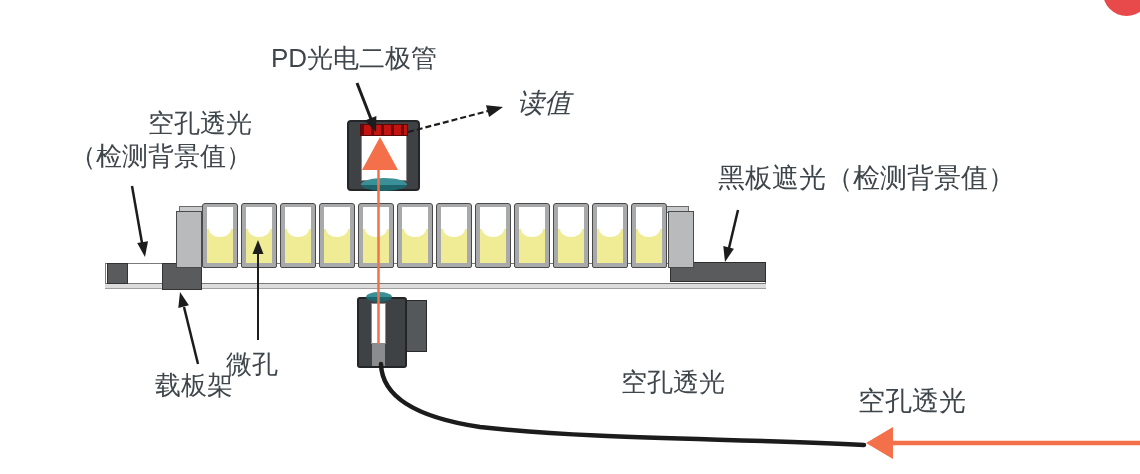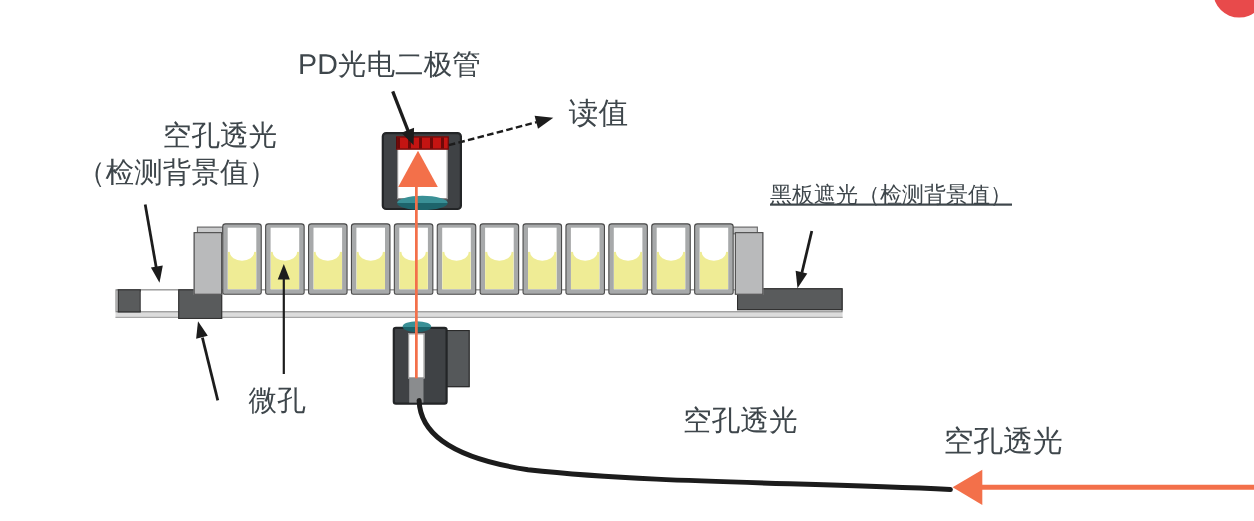--- a/index.html
+++ b/index.html
@@ -50,23 +50,23 @@
   .emitter-lens{position:absolute;left:366px;top:292px;width:26px;height:10px;border-radius:50%;
     background:linear-gradient(180deg,#3a9096 0 52%,#1d646b 52%);}
   
   .overlay{position:absolute;left:0;top:0;width:1140px;height:474px;pointer-events:none;}
   .stroke-black{stroke:var(--line-black);fill:none;}
   .fill-black{fill:var(--line-black);stroke:none;}
   .stroke-orange{stroke:var(--beam-orange);fill:none;}
   .fill-orange{fill:var(--beam-orange);stroke:none;}
   
   #lbl-pd{left:271px;top:42px;}
-  #lbl-reading{left:517px;top:87px;font-size:27px;}
+  #lbl-reading{left:517px;top:87px;font-size:27px;font-style:italic;}
   #lbl-empty{left:0px;top:107px;width:252px;text-align:right;line-height:33px;}
-  #lbl-black{left:700px;top:162px;font-size:20px;text-decoration:underline;}
+  #lbl-black{left:718px;top:162px;font-size:27px;}
   #lbl-microwell{left:226px;top:348px;}
   #lbl-carrier{left:155px;top:369px;}
   #lbl-fiber{left:621px;top:366px;}
   #lbl-lamp{left:858px;top:385px;font-size:27px;}
 </style>
 </head>
 <body>
 
 <div class="stage">
 
@@ -187,16 +187,17 @@
   </svg>
 
   <div class="lbl" id="lbl-pd">PD光电二极管</div>
   <div class="lbl" id="lbl-reading">读值</div>
   <div class="lbl" id="lbl-empty">
     <div>空孔透光</div>
     <div>（检测背景值）</div>
   </div>
   <div class="lbl" id="lbl-black">黑板遮光（检测背景值）</div>
   <div class="lbl" id="lbl-microwell">微孔</div>
+  <div class="lbl" id="lbl-carrier">载板架</div>
   <div class="lbl" id="lbl-fiber">空孔透光</div>
   <div class="lbl" id="lbl-lamp">空孔透光</div>
 
 </div>
 
 </body></html>

